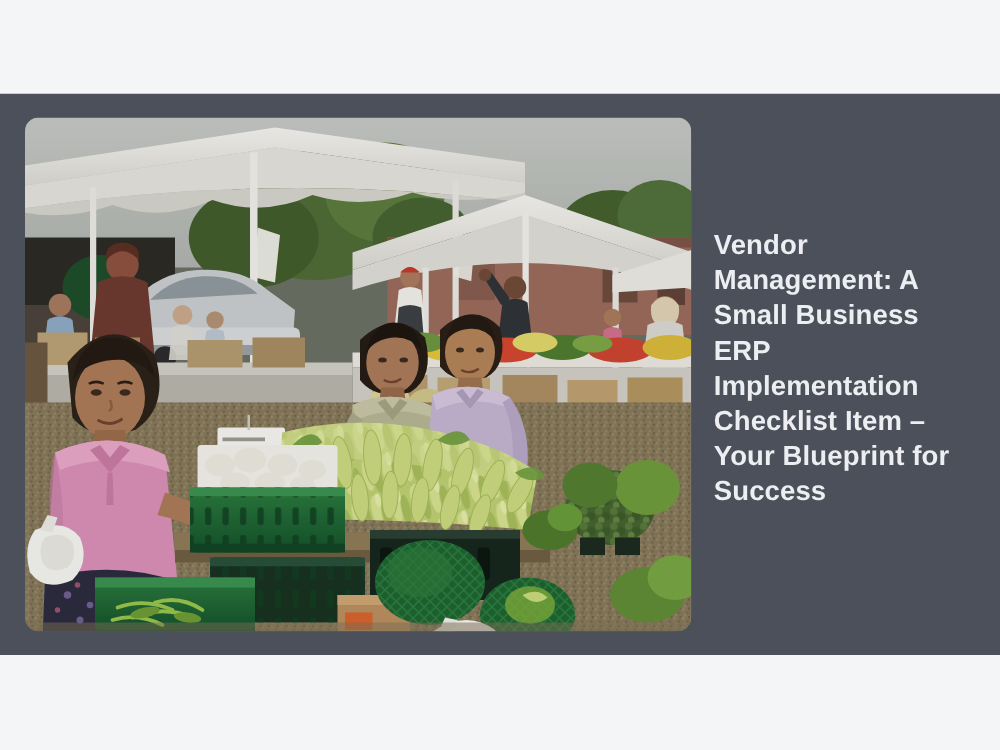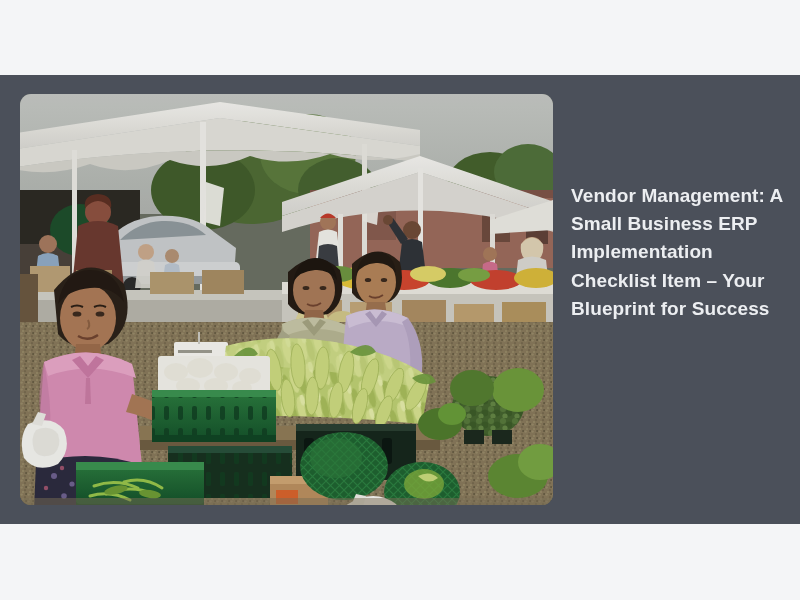--- a/index.html
+++ b/index.html
@@ -41,21 +41,21 @@
 
   #photo-card svg { display: block; width: 100%; height: 100%; }
 
   
   #headline {
     position: absolute;
     left: 571px;
     top: 182px;
     width: 214px;
     color: #eceef1;
-    font-size: 19px;
+    font-size: 22px;
     line-height: 28.2px;
     font-weight: bold;
     letter-spacing: 0.1px;
     word-wrap: break-word;
   }
 </style>
 </head>
 <body>
 
 <div id="hero-band"></div>

